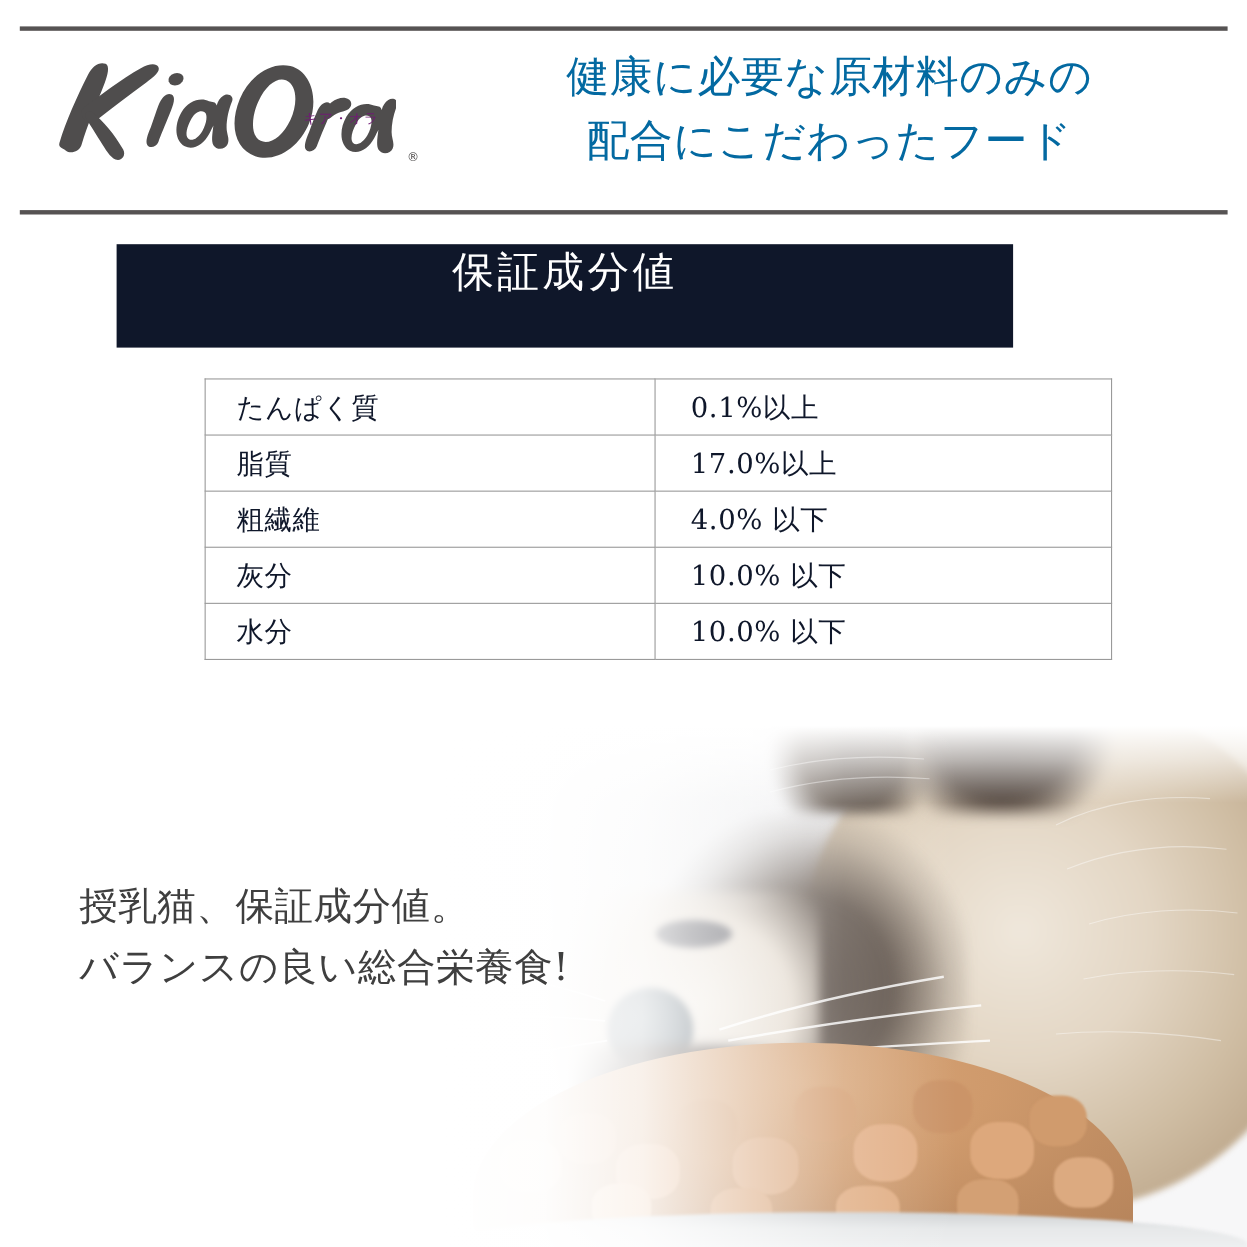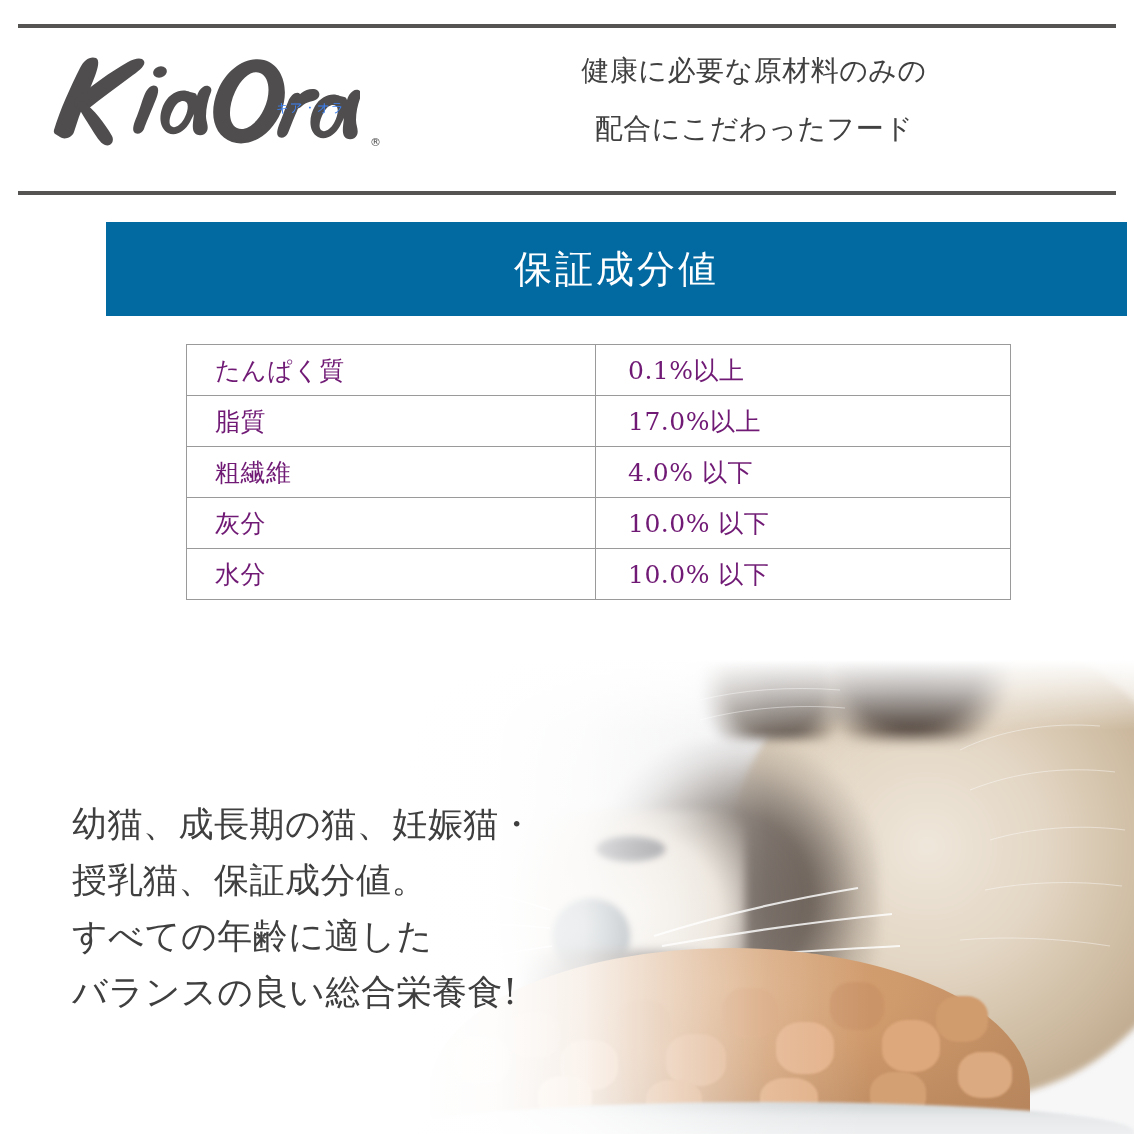--- a/index.html
+++ b/index.html
@@ -37,58 +37,57 @@
     height: 108px;
   }
   #logo svg { display: block; width: 320px; height: 108px; }
   .logo-kata {
     position: absolute;
     left: 236px;
     top: 56px;
     font-family: "DejaVu Sans", sans-serif;
     font-size: 12.5px;
     letter-spacing: 1px;
-    color: #3b82f6;
+    color: #701a75;
     white-space: nowrap;
   }
   .logo-reg {
     position: absolute;
     left: 330px;
     top: 92px;
     font-family: "DejaVu Sans", sans-serif;
     font-size: 11px;
     color: #4f4d4d;
   }
 
   
   #headline {
     position: absolute;
     left: 404px;
     top: 42px;
     width: 700px;
     text-align: center;
     font-family: "DejaVu Serif", "Liberation Serif", serif;
-    font-size: 28px;
+    font-size: 39px;
     line-height: 58px;
-    color: #404040;
+    color: #0369a1;
     letter-spacing: 0.5px;
     white-space: nowrap;
   }
   #headline div { display: block; }
 
   
   #banner {
     position: absolute;
     left: 106px;
     top: 222px;
-    width: 1021px;
+    width: 815px;
     height: 94px;
-    background: #0369a1;
+    background: #0f172a;
     display: flex;
-    align-items: center;
     justify-content: center;
   }
   #banner-title {
     font-family: "DejaVu Sans", sans-serif;
     font-weight: 400;
     font-size: 38px;
     color: #ffffff;
     letter-spacing: 3px;
   }
 
@@ -100,21 +99,21 @@
     width: 762px;
     border-collapse: collapse;
     table-layout: fixed;
   }
   #nutrition-table td {
     border: 1px solid #9a9a9a;
     height: 50px;
     padding: 0 0 0 28px;
     font-family: "DejaVu Serif", "Liberation Serif", serif;
     font-size: 25px;
-    color: #701a75;
+    color: #0f172a;
     vertical-align: middle;
     letter-spacing: 0.5px;
   }
   #nutrition-table td.label { width: 380px; }
   #nutrition-table td.value { width: 382px; padding-left: 32px; }
 
   
   #photo {
     position: absolute;
     left: 400px;
@@ -383,19 +382,17 @@
         <div class="kib" style="left:528px; top:104px; width:54px; height:46px; background:#dcaa80;"></div>
       </div>
 
       <div class="bowl"></div>
       <div class="fade-top"></div>
       <div class="fade-left"></div>
     </div>
   </div>
 
   <div id="body-copy">
-    <div>幼猫、成長期の猫、妊娠猫・</div>
     <div>授乳猫、保証成分値。</div>
-    <div>すべての年齢に適した</div>
     <div>バランスの良い総合栄養食!</div>
   </div>
 
 </div>
 
 </body></html>

